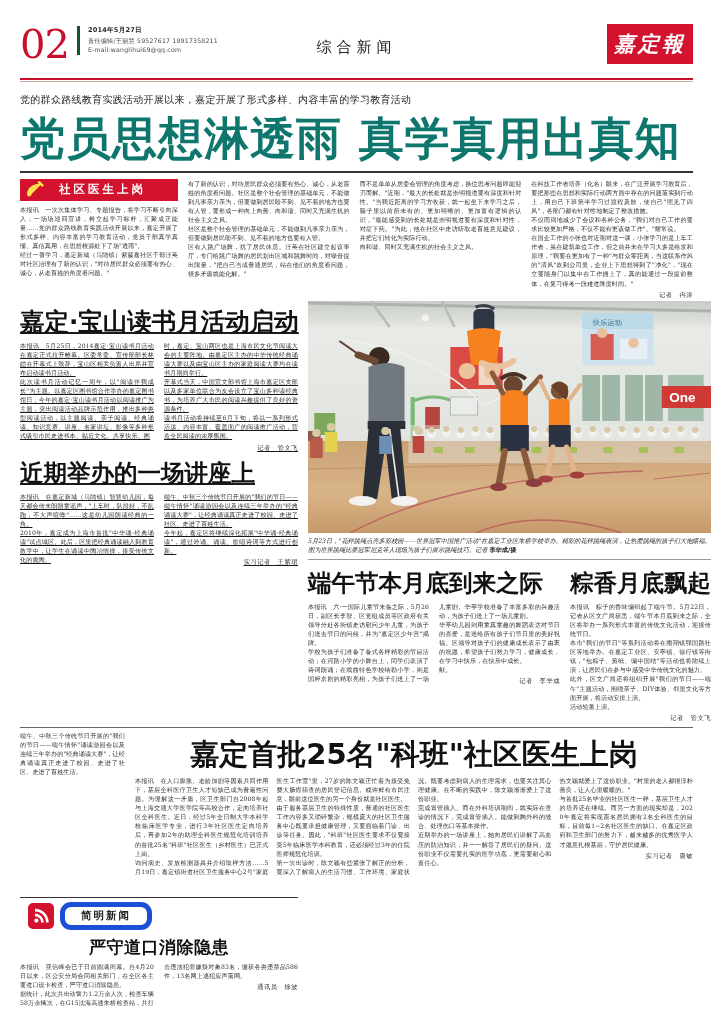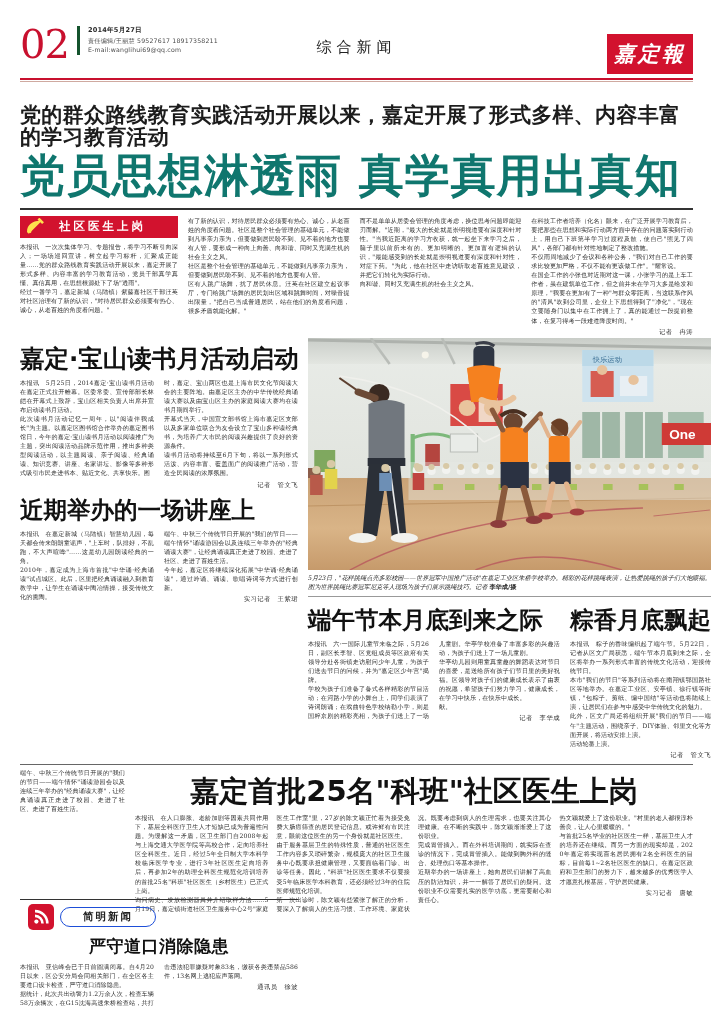--- a/index.html
+++ b/index.html
@@ -21,34 +21,34 @@
   .folio-meta{
     border-left:3px solid #14532d;padding-left:8px;margin-top:4px;
     font-size:6.2px;line-height:9.5px;color:#4a4a4a;letter-spacing:.2px;
   }
   .folio-meta .d1{font-weight:bold;color:#2b2b2b;font-size:6.6px;}
   .section-title{
     position:absolute;left:50%;transform:translateX(-50%);top:16px;
     font-size:15px;font-weight:normal;letter-spacing:5px;color:#222;
   }
   .logo{
-    position:absolute;right:0;top:12px;width:86px;height:40px;background:#d2122e;
+    position:absolute;right:0;top:2px;width:86px;height:40px;background:#d2122e;
     display:flex;align-items:center;justify-content:center;
   }
   .logo span{
     color:#fff;font-family:"DejaVu Serif","Liberation Serif",serif;
     font-size:21px;font-weight:bold;letter-spacing:3px;font-style:italic;
   }
   .rule-thick{height:2px;background:#c8102e;margin-top:2px;}
   .rule-thin{height:1px;background:#cfa9a0;margin-top:1px;}
 
   
   .kicker{
     font-family:"DejaVu Serif","Liberation Serif",serif;
-    font-size:21px;line-height:22px;color:#1c1c1c;margin-top:22px;letter-spacing:.3px;font-weight:bold;
+    font-size:10px;line-height:22px;color:#1c1c1c;margin-top:7px;letter-spacing:.3px;
   }
   .mainhead{
     font-family:"DejaVu Sans","Liberation Sans",sans-serif;
     font-weight:bold;font-size:45px;line-height:52px;letter-spacing:1px;
     color:#0f766e;margin-top:2px;white-space:nowrap;
   }
   .hr-dark{height:1.5px;background:#333;margin-top:6px;}
 
   
   .body-col{
@@ -68,21 +68,21 @@
   }
   .hs{width:22px;height:18px;margin-left:5px;position:relative;}
   .hs svg{display:block;}
   .redbanner .bt{
     color:#fff;font-weight:bold;font-size:11.5px;letter-spacing:3px;
     margin-left:12px;font-family:"DejaVu Sans","Liberation Sans",sans-serif;
   }
 
   
   .zone2{display:flex;gap:10px;margin-top:4px;}
-  .left-stack{width:278px;flex:0 0 278px;}
+  .left-stack{width:278px;flex:0 0 278px;text-decoration:underline;}
   .right-stack{flex:1 1 auto;}
   .head2{
     font-weight:bold;font-size:24.5px;line-height:30px;letter-spacing:0px;
     color:#111;margin:6px 0 4px 0;white-space:nowrap;
   }
   .head2.sm{font-size:23.5px;}
   .two-col{column-count:2;column-gap:10px;}
   .four-col{column-count:4;column-gap:8px;}
 
   
@@ -111,26 +111,26 @@
   .newsbox{border-top:1.5px solid #333;border-bottom:0;}
 
   
   .brief-head{display:flex;align-items:center;gap:6px;margin:4px 0 6px 8px;}
   .rss{
     width:26px;height:26px;border-radius:5px;background:#d2122e;position:relative;
     display:flex;align-items:center;justify-content:center;
   }
   .rss svg{display:block;}
   .pill{
-    border:1px solid #1d4ed8;border-radius:11px;padding:2px 22px;
+    border:5px solid #1d4ed8;border-radius:11px;padding:2px 16px;
     font-size:10.5px;font-weight:bold;letter-spacing:2px;color:#222;
   }
   .head3{
     font-weight:bold;font-size:17px;line-height:22px;color:#111;
-    text-align:center;margin:4px 0 4px;letter-spacing:.5px;font-family:Liberation Serif, serif;
+    text-align:center;margin:4px 0 4px;letter-spacing:.5px;
   }
 </style>
 </head>
 <body>
 
 <div class="page">
   <div class="inner">
 
     <div class="masthead">
       <div class="folio">02</div>

